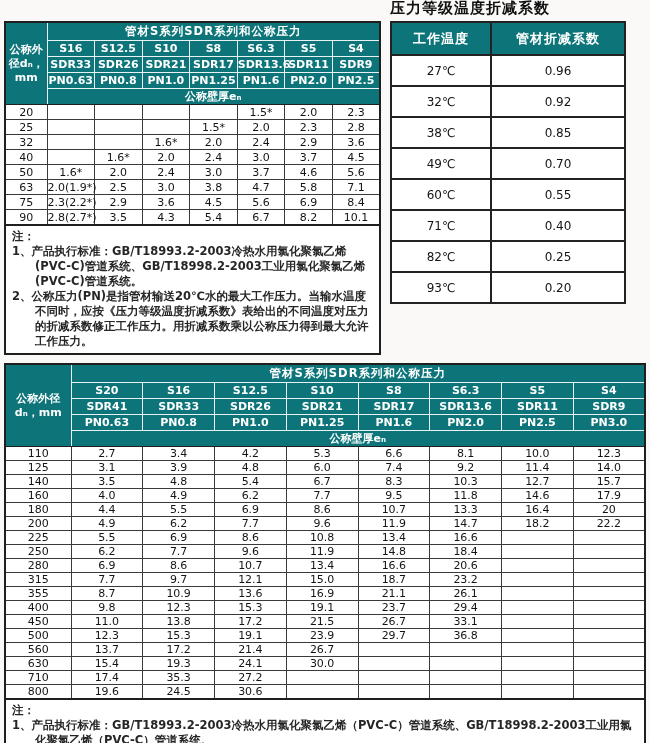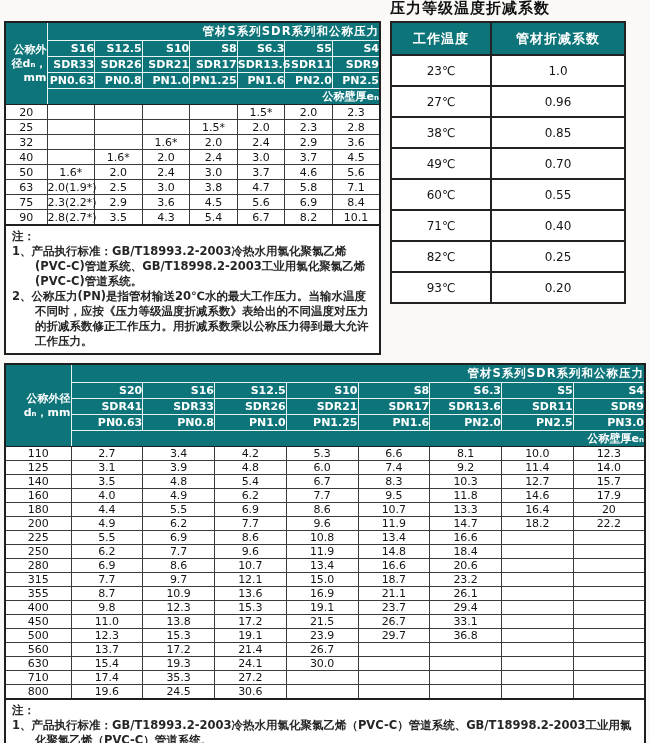--- a/index.html
+++ b/index.html
@@ -12,21 +12,21 @@
   .top{display:flex;align-items:flex-start;padding:0 4px;}
   .left-col{width:377px;margin-top:21px;}
   .right-col{width:236px;margin-left:9px;}
 
   table{border-collapse:collapse;table-layout:fixed;}
 
   
   .spec{width:100%;border:2px solid #1f1f1f;background:#fff;}
   .spec th{
     background:#0d757a;color:#fff;font-weight:bold;
-    border:1px solid #e9f2f2;text-align:right;
+    border:1px solid #e9f2f2;text-align:center;
     font-size:11px;padding:1px 0;
   }
   .spec th.title-cell{font-size:11.5px;letter-spacing:1px;height:15px;}
   .spec th.corner{
     white-space:pre-line;line-height:14px;font-size:11px;
     border-bottom-color:#1f1f1f;border-left-color:#1f1f1f;
   }
   .spec tr.wall-row th{height:13px;border-bottom:1px solid #1f1f1f;padding:0;margin-left:16px;}
   .spec td{
     border:1px solid #3a3a3a;text-align:center;background:#fff;
@@ -221,26 +221,26 @@
             <col>
           </colgroup>
         <thead>
           <tr>
             <th>工作温度</th>
             <th>管材折减系数</th>
           </tr>
         </thead>
         <tbody>
             <tr>
-              <td>23℃</td>
-              <td>1.0</td>
-            </tr>
-            <tr>
               <td>27℃</td>
               <td>0.96</td>
+            </tr>
+            <tr>
+              <td>32℃</td>
+              <td>0.92</td>
             </tr>
             <tr>
               <td>38℃</td>
               <td>0.85</td>
             </tr>
             <tr>
               <td>49℃</td>
               <td>0.70</td>
             </tr>
             <tr>

